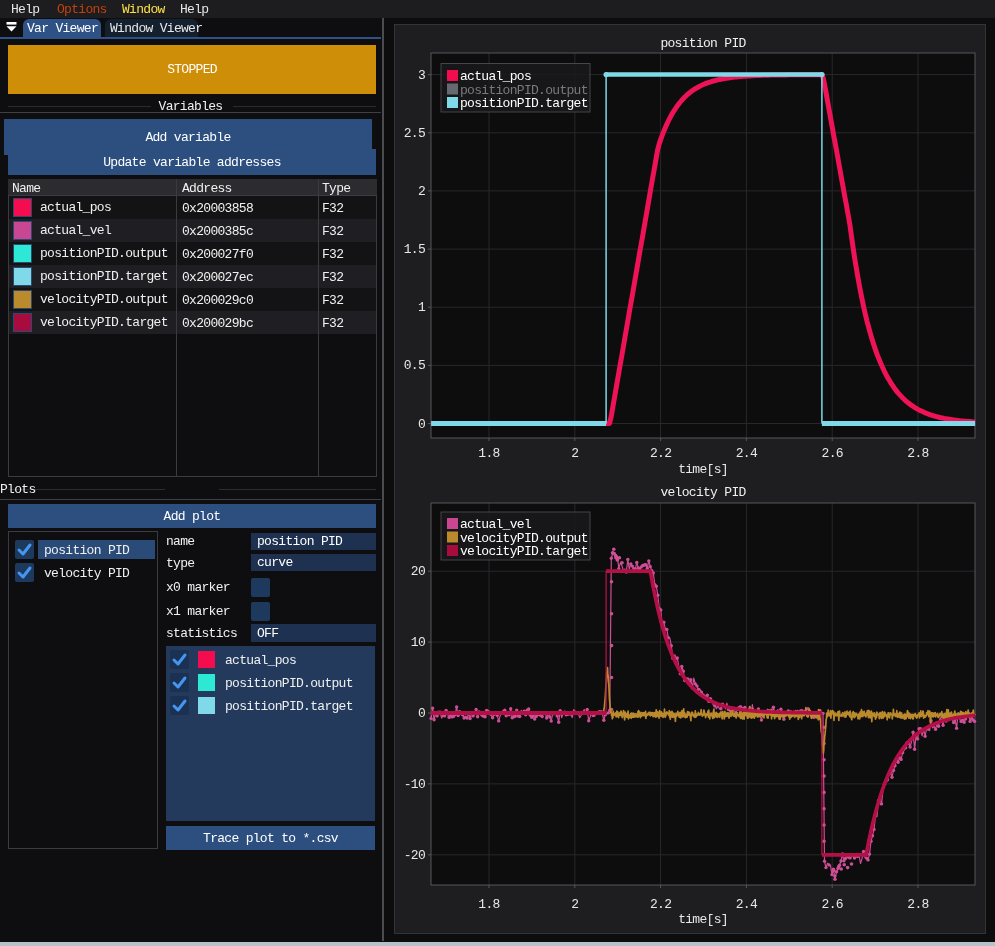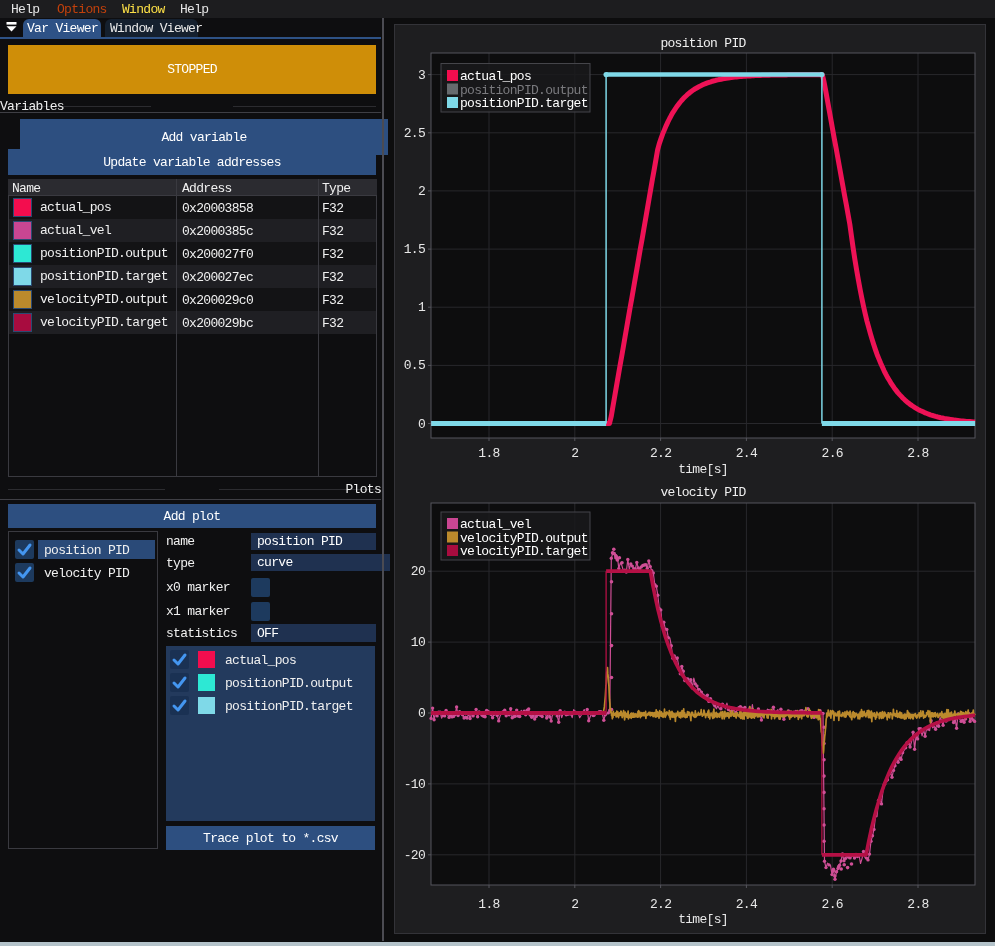--- a/index.html
+++ b/index.html
@@ -22,23 +22,23 @@
 <div class="ab" style="left:27px;top:21px;color:#fff">Var Viewer</div>
 <div class="ab" style="left:110px;top:21px;color:#e8e8e8">Window Viewer</div>
 <div class="ab" style="left:0;top:37px;width:381px;height:1.5px;background:#2e5286"></div>
 <svg class="ab" style="left:5px;top:20px" width="14" height="14">
     <rect x="1.5" y="2" width="10" height="2.6" fill="#fff"></rect>
     <path d="M1.5 6.2 L11.5 6.2 L6.5 11.4 Z" fill="#fff"></path>
   </svg>
 <div class="btn" style="left:8px;top:45px;width:368px;height:49px;background:#cf8e08">STOPPED</div>
 <div class="ab" style="left:8px;top:106px;width:143.275px;height:1px;background:#2c2c30"></div>
 <div class="ab" style="left:232.725px;top:106px;width:143.275px;height:1px;background:#2c2c30"></div>
-<div class="ab" style="left:0;top:99px;width:381px;">Variables</div>
+<div class="ab" style="left:0;top:99px;width:381px;text-align:center">Variables</div>
 <div class="ab" style="left:0;top:112px;width:381px;height:1px;background:#3f3f45"></div>
-<div class="btn" style="left:20px;top:119px;width:368px;height:36px">Add variable</div>
+<div class="btn" style="left:4px;top:119px;width:368px;height:36px">Add variable</div>
 <div class="btn" style="left:8px;top:149px;width:368px;height:26px">Update variable addresses</div>
 <div class="ab" style="left:8px;top:179px;width:369px;height:298px;border:1px solid #3a3a40;box-sizing:border-box"></div>
 <div class="ab" style="left:8px;top:179px;width:369px;height:17px;background:#2b2b30"></div>
 <div class="ab" style="left:12px;top:181px">Name</div>
 <div class="ab" style="left:182px;top:181px">Address</div>
 <div class="ab" style="left:322px;top:181px">Type</div>
 <div class="ab" style="left:8px;top:195px;width:369px;height:1px;background:#3a3a40"></div>
 <div class="ab" style="left:9px;top:196px;width:367px;height:23px;background:#131315"></div>
 <div class="ab" style="left:13px;top:198px;width:19px;height:19px;background:#f30d4e;border:1px solid #2b4a73;box-sizing:border-box"></div>
 <div class="ab" style="left:40px;top:200px">actual_pos</div>
@@ -66,39 +66,39 @@
 <div class="ab" style="left:322px;top:293px">F32</div>
 <div class="ab" style="left:9px;top:311px;width:367px;height:23px;background:#1f1f23"></div>
 <div class="ab" style="left:13px;top:313px;width:19px;height:19px;background:#a80c3f;border:1px solid #2b4a73;box-sizing:border-box"></div>
 <div class="ab" style="left:40px;top:315px">velocityPID.target</div>
 <div class="ab" style="left:182px;top:316px">0x200029bc</div>
 <div class="ab" style="left:322px;top:316px">F32</div>
 <div class="ab" style="left:176px;top:179px;width:1px;height:298px;background:#3a3a40"></div>
 <div class="ab" style="left:318px;top:179px;width:1px;height:298px;background:#3a3a40"></div>
 <div class="ab" style="left:8px;top:489px;width:157.375px;height:1px;background:#2c2c30"></div>
 <div class="ab" style="left:218.625px;top:489px;width:157.375px;height:1px;background:#2c2c30"></div>
-<div class="ab" style="left:0;top:482px;width:381px;text-align:right">Plots</div>
+<div class="ab" style="left:0;top:482px;width:381px;text-align:left">Plots</div>
 <div class="ab" style="left:0;top:499px;width:381px;height:1px;background:#3f3f45"></div>
 <div class="btn" style="left:8px;top:504px;width:368px;height:24px">Add plot</div>
 <div class="ab" style="left:8px;top:531px;width:150px;height:318px;border:1px solid #3a3a40;box-sizing:border-box"></div>
 <div class="cbx" style="left:15px;top:540px"></div>
 <svg class="chk" style="left:15px;top:540px" viewBox="0 0 19 19">
     <path d="M4 10 L8 14 L15 5" stroke="#4496f0" stroke-width="3" fill="none" stroke-linecap="round" stroke-linejoin="round"></path>
   </svg>
 <div class="ab" style="left:38px;top:540px;width:117px;height:19px;background:#2a4a78"></div>
 <div class="ab" style="left:44px;top:543px">position PID</div>
 <div class="cbx" style="left:15px;top:563px"></div>
 <svg class="chk" style="left:15px;top:563px" viewBox="0 0 19 19">
     <path d="M4 10 L8 14 L15 5" stroke="#4496f0" stroke-width="3" fill="none" stroke-linecap="round" stroke-linejoin="round"></path>
   </svg>
 <div class="ab" style="left:44px;top:566px">velocity PID</div>
 <div class="lbl" style="left:166px;top:534px">name</div>
 <div class="inp" style="left:251px;top:533px;width:125px;height:17px">position PID</div>
 <div class="lbl" style="left:166px;top:556px">type</div>
-<div class="inp" style="left:251px;top:554px;width:139px;height:17px">curve</div>
+<div class="inp" style="left:251px;top:554px;width:125px;height:17px">curve</div>
 <div class="lbl" style="left:166px;top:580px">x0 marker</div>
 <div class="ab" style="left:251px;top:578px;width:19px;height:19px;background:#1d3a5e;border-radius:2px"></div>
 <div class="lbl" style="left:166px;top:604px">x1 marker</div>
 <div class="ab" style="left:251px;top:602px;width:19px;height:19px;background:#1d3a5e;border-radius:2px"></div>
 <div class="lbl" style="left:166px;top:626px">statistics</div>
 <div class="inp" style="left:251px;top:624px;width:125px;height:18px">OFF</div>
 <div class="ab" style="left:166px;top:646px;width:209px;height:175px;background:#233a5d"></div>
 <div class="cbx" style="left:170px;top:650px;background:#1a3153"></div>
 <svg class="chk" style="left:170px;top:650px" viewBox="0 0 19 19">
     <path d="M4 10 L8 14 L15 5" stroke="#4496f0" stroke-width="3" fill="none" stroke-linecap="round" stroke-linejoin="round"></path>

